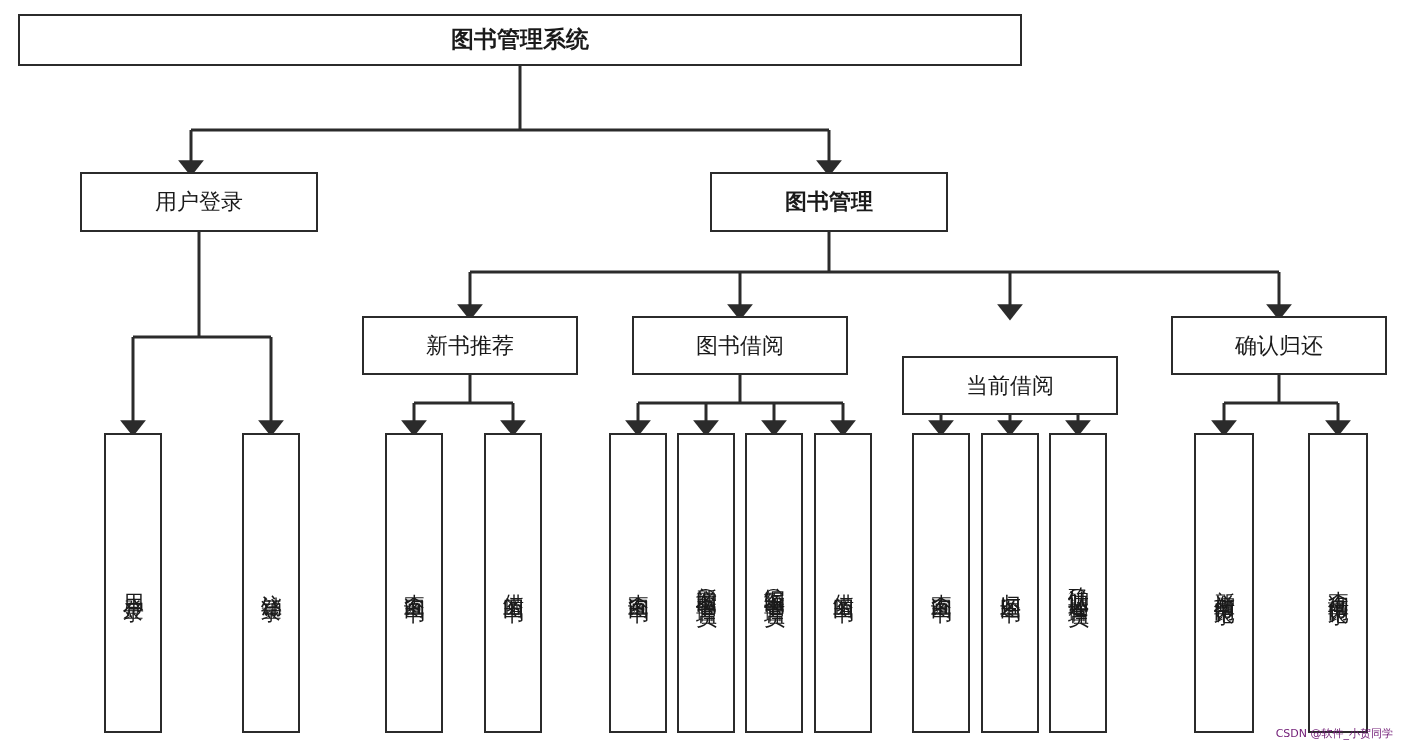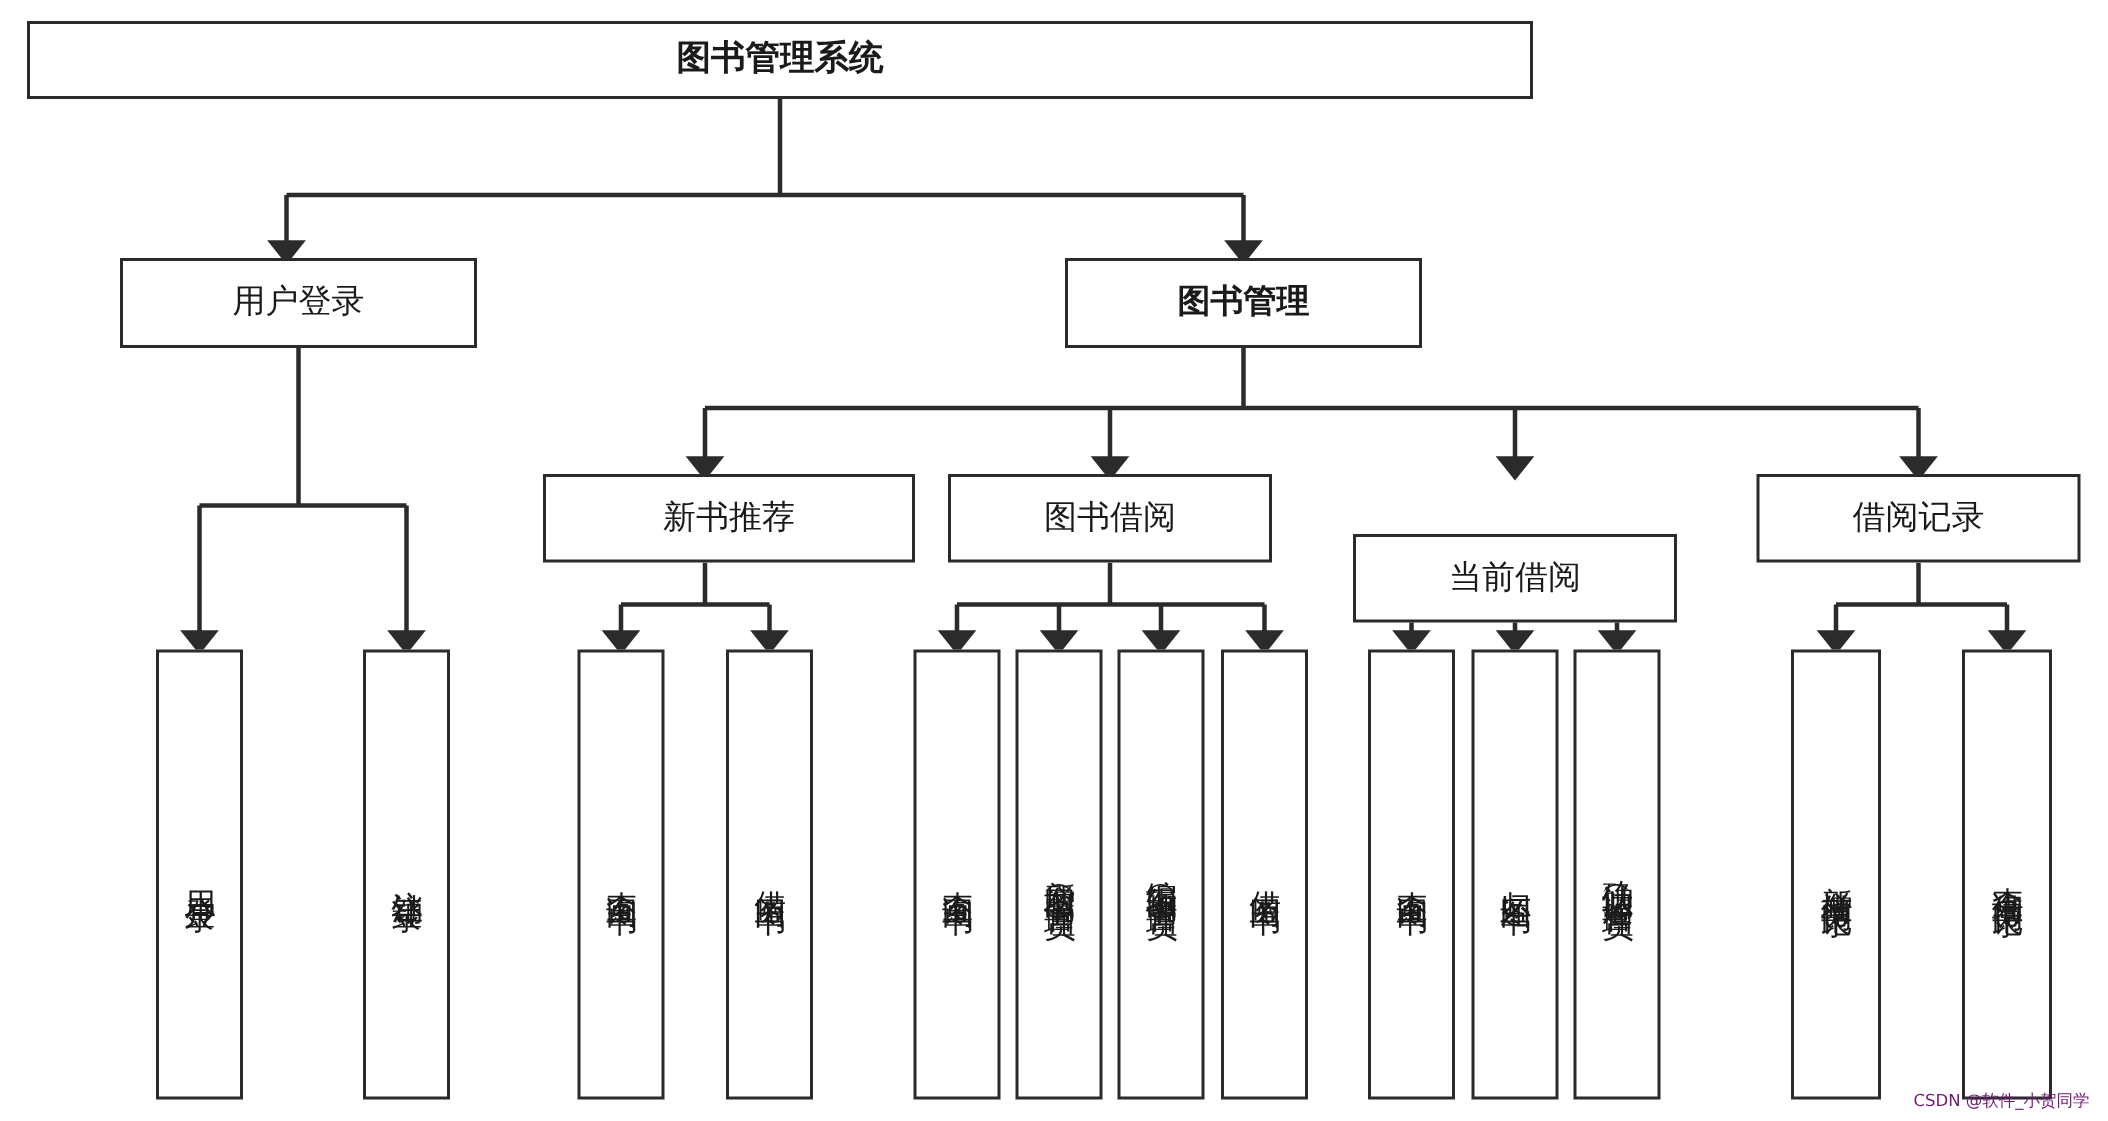--- a/index.html
+++ b/index.html
@@ -131,34 +131,34 @@
   </div>
 
   <div class="node branch" style="left:80px; top:172px; width:238px; height:60px;">
     <span class="node-label">用户登录</span>
   </div>
 
   <div class="node branch" style="left:710px; top:172px; width:238px; height:60px;font-weight:bold;">
     <span class="node-label">图书管理</span>
   </div>
 
-  <div class="node branch" style="left:362px; top:316px; width:248px; height:59px;">
+  <div class="node branch" style="left:362px; top:316px; width:216px; height:59px;">
     <span class="node-label">新书推荐</span>
   </div>
 
   <div class="node branch" style="left:632px; top:316px; width:216px; height:59px;">
     <span class="node-label">图书借阅</span>
   </div>
 
   <div class="node branch" style="left:902px; top:316px; width:216px; height:59px;margin-top:40px;">
     <span class="node-label">当前借阅</span>
   </div>
 
   <div class="node branch" style="left:1171px; top:316px; width:216px; height:59px;">
-    <span class="node-label">借阅记录</span>
+    <span class="node-label">确认归还</span>
   </div>
 
   <div class="node leaf" style="left:104px; top:433px; width:58px; height:300px;">
     <span class="node-label">用户登录</span>
   </div>
   <div class="node leaf" style="left:242px; top:433px; width:58px; height:300px;">
     <span class="node-label">注销登录</span>
   </div>
 
   <div class="node leaf" style="left:385px; top:433px; width:58px; height:300px;">

